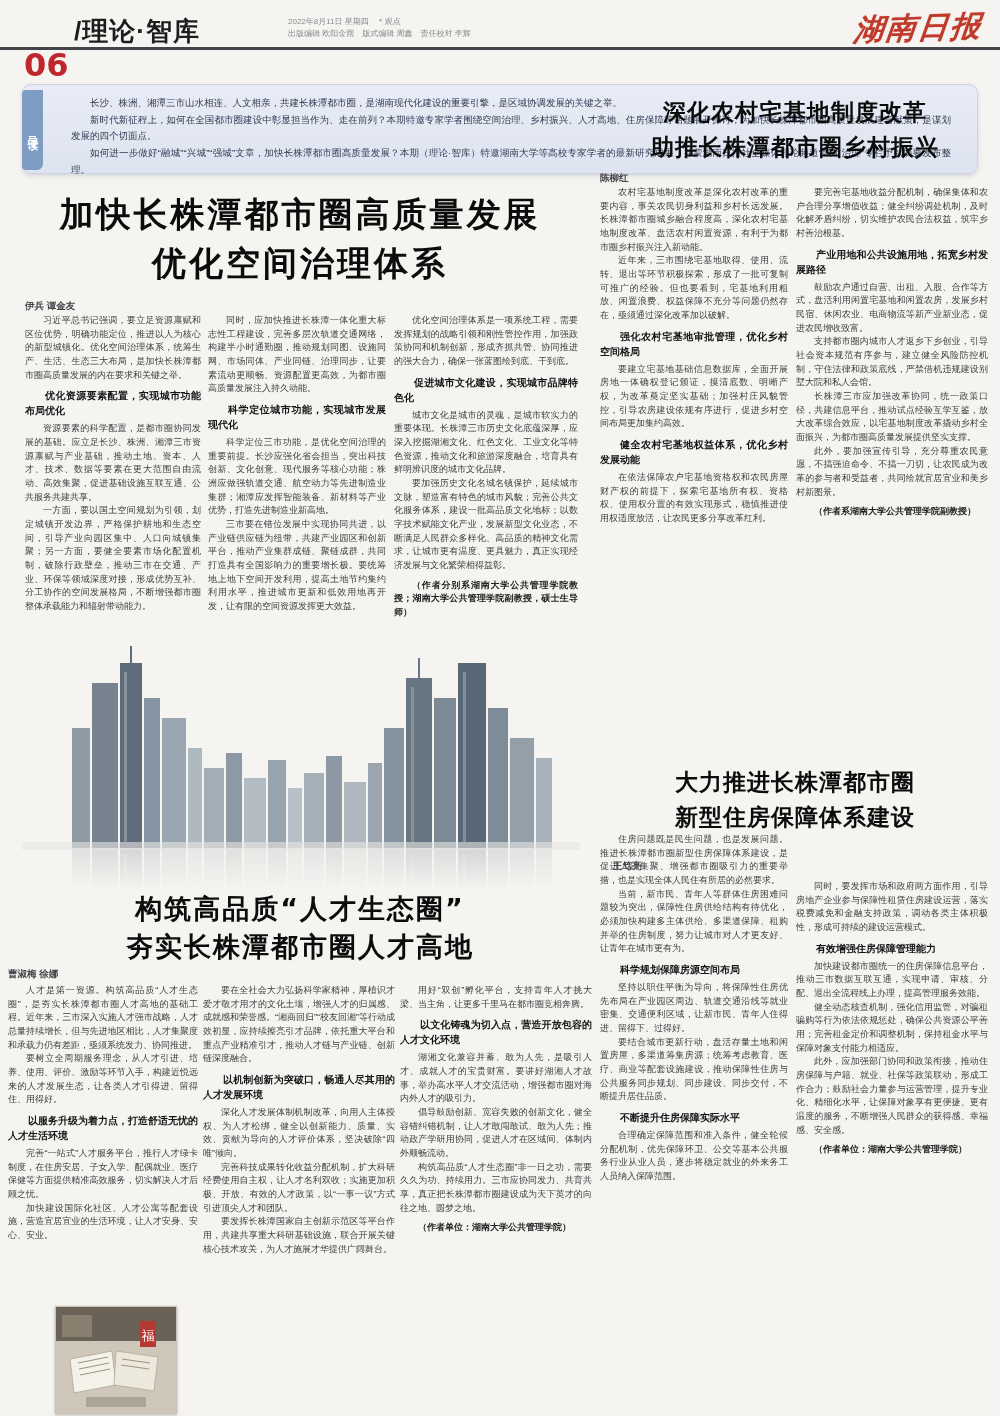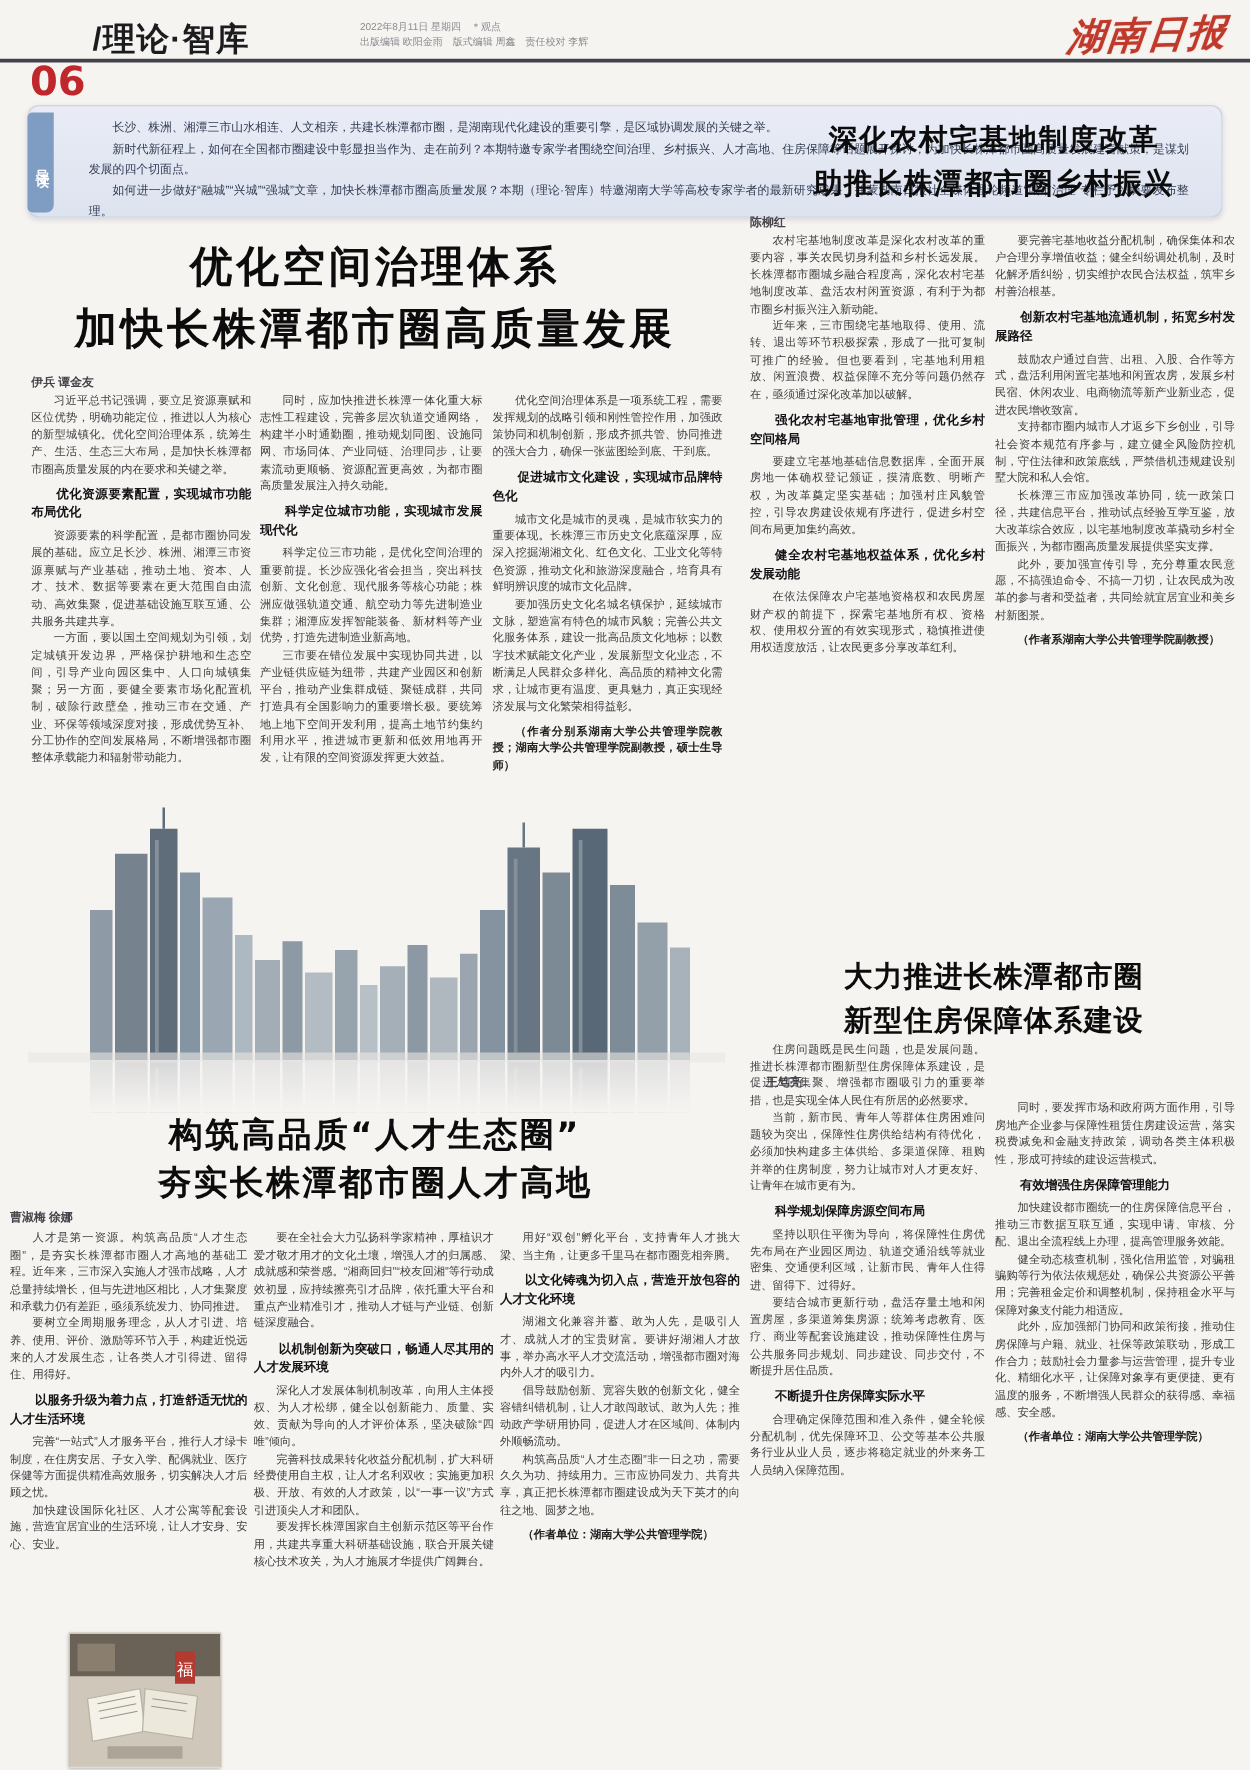--- a/index.html
+++ b/index.html
@@ -85,22 +85,22 @@
 <div class="abs intro-box">
   <div class="intro-text">
       <p class="para">长沙、株洲、湘潭三市山水相连、人文相亲，共建长株潭都市圈，是湖南现代化建设的重要引擎，是区域协调发展的关键之举。</p>
       <p class="para">新时代新征程上，如何在全国都市圈建设中彰显担当作为、走在前列？本期特邀专家学者围绕空间治理、乡村振兴、人才高地、住房保障等话题展开探讨，为加快长株潭都市圈高质量发展建言献策，是谋划发展的四个切面点。</p>
       <p class="para">如何进一步做好“融城”“兴城”“强城”文章，加快长株潭都市圈高质量发展？本期（理论·智库）特邀湖南大学等高校专家学者的最新研究成果，并蒙湖南日报社全媒体理论频道“城市治理”专栏予以摘要发布整理。</p>
     </div>
 </div>
 <div class="abs intro-tab">导读</div>
 
 <div class="abs headline hl-main">
+  <div>加快长株潭都市圈高质量发展</div>
   <div>优化空间治理体系</div>
-  <div>加快长株潭都市圈高质量发展</div>
 </div>
 <div class="abs byline" style="left:25px; top:300px;">伊兵 谭金友</div>
 <div class="abs col c-s1">
     <p class="para">习近平总书记强调，要立足资源禀赋和区位优势，明确功能定位，推进以人为核心的新型城镇化。优化空间治理体系，统筹生产、生活、生态三大布局，是加快长株潭都市圈高质量发展的内在要求和关键之举。</p>
     <div class="subhead">优化资源要素配置，实现城市功能布局优化</div>
     <p class="para">资源要素的科学配置，是都市圈协同发展的基础。应立足长沙、株洲、湘潭三市资源禀赋与产业基础，推动土地、资本、人才、技术、数据等要素在更大范围自由流动、高效集聚，促进基础设施互联互通、公共服务共建共享。</p>
     <p class="para">一方面，要以国土空间规划为引领，划定城镇开发边界，严格保护耕地和生态空间，引导产业向园区集中、人口向城镇集聚；另一方面，要健全要素市场化配置机制，破除行政壁垒，推动三市在交通、产业、环保等领域深度对接，形成优势互补、分工协作的空间发展格局，不断增强都市圈整体承载能力和辐射带动能力。</p>
   </div>
 <div class="abs col c-s2">
     <p class="para">同时，应加快推进长株潭一体化重大标志性工程建设，完善多层次轨道交通网络，构建半小时通勤圈，推动规划同图、设施同网、市场同体、产业同链、治理同步，让要素流动更顺畅、资源配置更高效，为都市圈高质量发展注入持久动能。</p>
@@ -168,21 +168,21 @@
 <div class="abs col c-h1">
     <p class="para">农村宅基地制度改革是深化农村改革的重要内容，事关农民切身利益和乡村长远发展。长株潭都市圈城乡融合程度高，深化农村宅基地制度改革、盘活农村闲置资源，有利于为都市圈乡村振兴注入新动能。</p>
     <p class="para">近年来，三市围绕宅基地取得、使用、流转、退出等环节积极探索，形成了一批可复制可推广的经验。但也要看到，宅基地利用粗放、闲置浪费、权益保障不充分等问题仍然存在，亟须通过深化改革加以破解。</p>
     <div class="subhead">强化农村宅基地审批管理，优化乡村空间格局</div>
     <p class="para">要建立宅基地基础信息数据库，全面开展房地一体确权登记颁证，摸清底数、明晰产权，为改革奠定坚实基础；加强村庄风貌管控，引导农房建设依规有序进行，促进乡村空间布局更加集约高效。</p>
     <div class="subhead">健全农村宅基地权益体系，优化乡村发展动能</div>
     <p class="para">在依法保障农户宅基地资格权和农民房屋财产权的前提下，探索宅基地所有权、资格权、使用权分置的有效实现形式，稳慎推进使用权适度放活，让农民更多分享改革红利。</p>
   </div>
 <div class="abs col c-h2">
     <p class="para">要完善宅基地收益分配机制，确保集体和农户合理分享增值收益；健全纠纷调处机制，及时化解矛盾纠纷，切实维护农民合法权益，筑牢乡村善治根基。</p>
-    <div class="subhead">创新农村宅基地流通机制，拓宽乡村发展路径</div>
+    <div class="subhead">产业用地和公共设施用地，拓宽乡村发展路径</div>
     <p class="para">鼓励农户通过自营、出租、入股、合作等方式，盘活利用闲置宅基地和闲置农房，发展乡村民宿、休闲农业、电商物流等新产业新业态，促进农民增收致富。</p>
     <p class="para">支持都市圈内城市人才返乡下乡创业，引导社会资本规范有序参与，建立健全风险防控机制，守住法律和政策底线，严禁借机违规建设别墅大院和私人会馆。</p>
     <p class="para">长株潭三市应加强改革协同，统一政策口径，共建信息平台，推动试点经验互学互鉴，放大改革综合效应，以宅基地制度改革撬动乡村全面振兴，为都市圈高质量发展提供坚实支撑。</p>
     <p class="para">此外，要加强宣传引导，充分尊重农民意愿，不搞强迫命令、不搞一刀切，让农民成为改革的参与者和受益者，共同绘就宜居宜业和美乡村新图景。</p>
     <p class="endnote">（作者系湖南大学公共管理学院副教授）</p>
   </div>
 
 <div class="abs headline hl-mid">
   <div>构筑高品质“人才生态圈”</div>
   <div>夯实长株潭都市圈人才高地</div>

